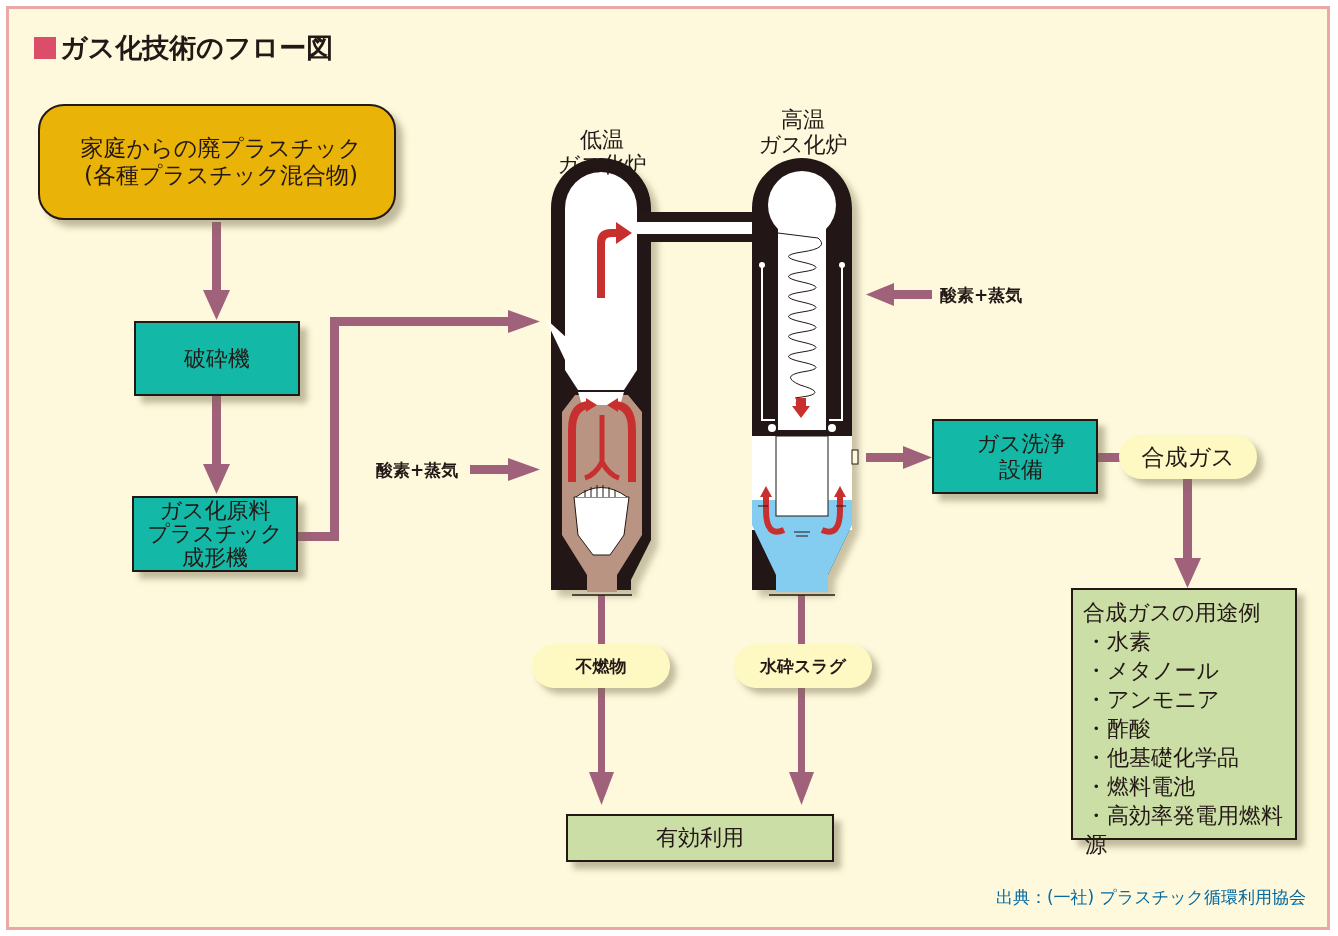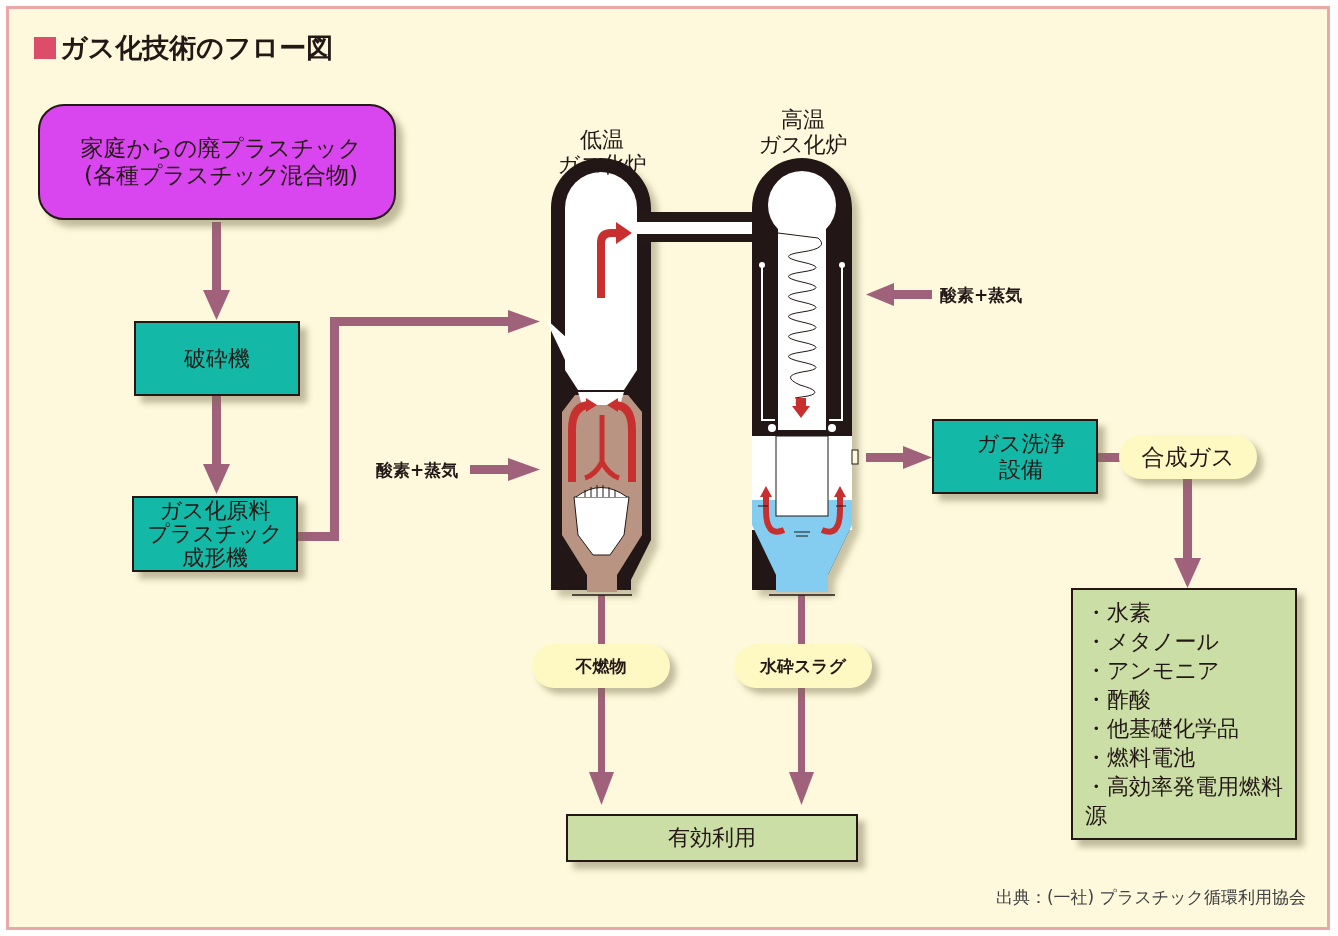--- a/index.html
+++ b/index.html
@@ -1,30 +1,30 @@
 <!DOCTYPE html>
 <html><head>
 <meta charset="utf-8">
 <style>
   html,body{margin:0;padding:0;background:#ffffff;}
   body{width:1338px;height:936px;position:relative;overflow:hidden;font-family:"DejaVu Sans","Liberation Sans",sans-serif;color:#231815;}
   .frame{position:absolute;left:6px;top:6px;width:1324px;height:924px;box-sizing:border-box;border:3px solid #eaa9a6;background:#fef9dc;}
   .title{position:absolute;left:34px;top:30px;font-size:27px;font-weight:bold;letter-spacing:0px;display:flex;align-items:center;}
   .title .sq{display:inline-block;width:22px;height:22px;background:#dc4d69;margin-right:4px;}
   .box{position:absolute;box-sizing:border-box;border:2.5px solid #231815;display:flex;align-items:center;justify-content:center;text-align:center;box-shadow:7px 7px 6px rgba(120,110,80,0.45);line-height:1.18;}
-  .pink{background:#d946ef;border-radius:26px;font-size:23px;padding-left:8px;}
+  .pink{background:#eab308;border-radius:26px;font-size:23px;padding-left:8px;}
   .blue{background:#14b8a6;font-size:22px;}
   .green{background:#cadea6;}
   .pill{position:absolute;background:#fef9c3;border-radius:24px;display:flex;align-items:center;justify-content:center;box-shadow:6px 6px 6px rgba(120,110,80,0.45);font-weight:bold;}
   .label{position:absolute;font-size:17px;font-weight:bold;white-space:nowrap;}
   .flabel{position:absolute;font-size:22px;text-align:center;line-height:1.12;width:140px;}
   svg.lines{position:absolute;left:0;top:0;}
   .uses{position:absolute;left:1071px;top:588px;width:226px;height:252px;box-sizing:border-box;border:2.5px solid #231815;background:#cadea6;box-shadow:7px 7px 6px rgba(120,110,80,0.45);padding:8px 0 0 10px;font-size:22px;line-height:29px;}
   .uses .item{padding-left:2px;}
-  .source{position:absolute;right:32px;top:886px;font-size:17px;color:#404040;}
+  .source{position:absolute;right:32px;top:886px;font-size:17px;color:#0369a1;}
 </style>
 </head>
 <body>
 
 <div class="frame"></div>
 
 <div class="title">
   <span class="sq"></span>
   <span>ガス化技術のフロー図</span>
 </div>
@@ -193,25 +193,26 @@
   <span>合成ガス</span>
 </div>
 
 <div class="pill" style="left:532px;top:644px;width:138px;height:44px;font-size:17px;">
   <span>不燃物</span>
 </div>
 <div class="pill" style="left:734px;top:644px;width:138px;height:44px;font-size:17px;">
   <span>水砕スラグ</span>
 </div>
 
-<div class="box green" style="left:566px;top:814px;width:292px;height:48px;font-size:22px;">
+<div class="box green" style="left:566px;top:814px;width:268px;height:48px;font-size:22px;">
   <span>有効利用</span>
 </div>
 
 <div class="uses">
+  <div>合成ガスの用途例</div>
   <div class="item">・水素</div>
   <div class="item">・メタノール</div>
   <div class="item">・アンモニア</div>
   <div class="item">・酢酸</div>
   <div class="item">・他基礎化学品</div>
   <div class="item">・燃料電池</div>
   <div class="item">・高効率発電用燃料源</div>
 </div>
 
 <div class="source">出典：(一社) プラスチック循環利用協会</div>

